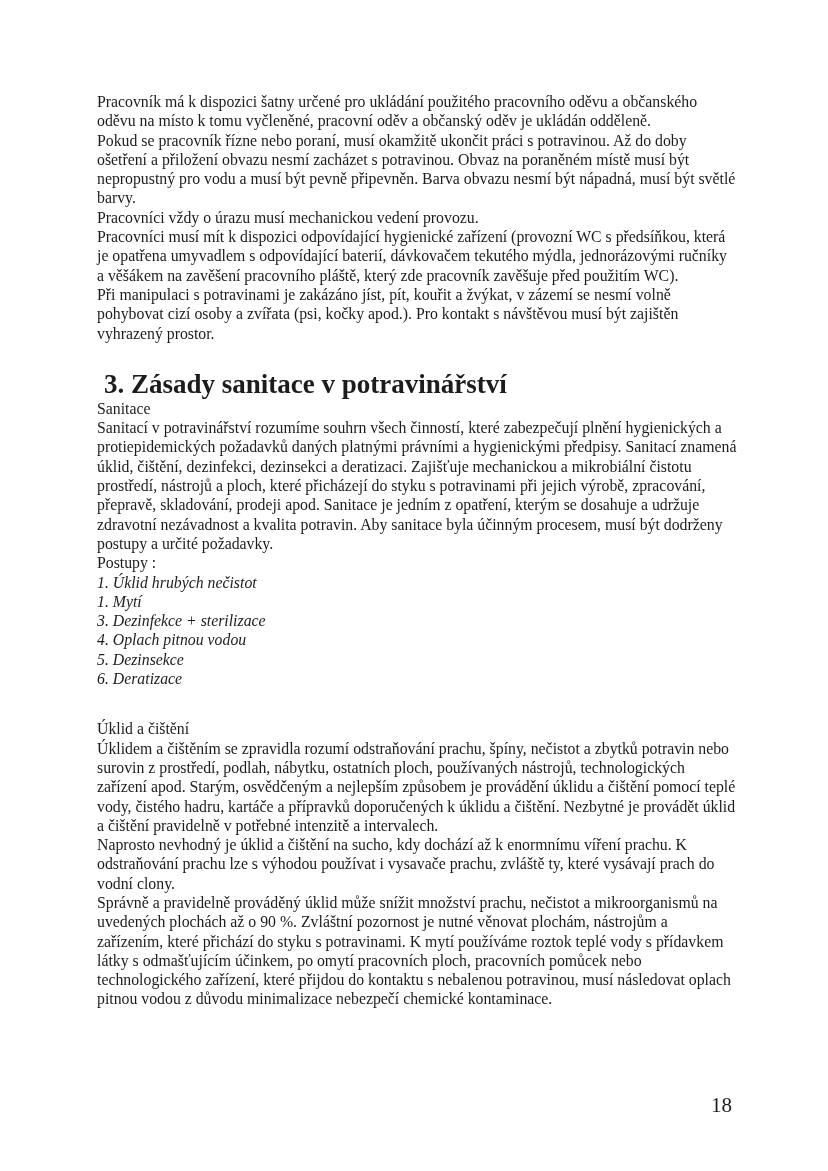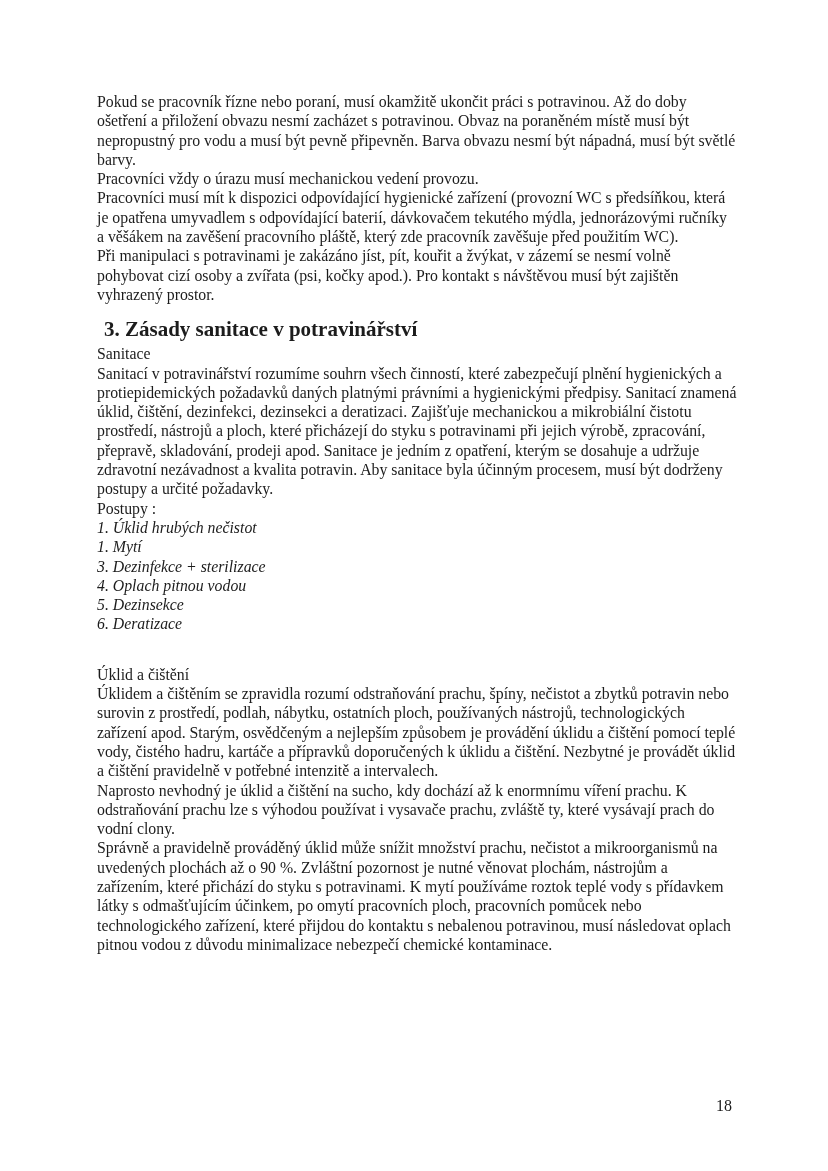--- a/index.html
+++ b/index.html
@@ -21,50 +21,51 @@
     top: 92px;
     width: 640px;
     font-size: 15.8px;
     line-height: 19.3px;
     text-align: left;
   }
   p.para {
     margin: 0;
   }
   .h-main {
-    font-size: 21px;
+    font-size: 27px;
     font-weight: bold;
     line-height: 25px;
-    margin: 13px 0 2px 7px;
+    margin: 29px 0 2px 7px;
   }
   .h-sub {
     font-weight: normal;
     margin: 0;
   }
   .h-sub.uklid {
     margin-top: 31px;
   }
   p.list-line {
     margin: 0;
     font-style: italic;
   }
   .page-number {
     position: absolute;
     top: 1096px;
     right: 96px;
-    font-size: 16px;
+    font-size: 21px;
     line-height: 19px;
     color: #1c1c1c;
   }
 </style>
 </head>
 <body>
 
 <div class="page-content">
 
+  <p class="para">Pracovník má k dispozici šatny určené pro ukládání použitého pracovního oděvu a občanského oděvu na místo k tomu vyčleněné, pracovní oděv a občanský oděv je ukládán odděleně.</p>
   <p class="para">Pokud se pracovník řízne nebo poraní, musí okamžitě ukončit práci s potravinou. Až do doby ošetření a přiložení obvazu nesmí zacházet s potravinou. Obvaz na poraněném místě musí být nepropustný pro vodu a musí být pevně připevněn. Barva obvazu nesmí být nápadná, musí být světlé barvy.</p>
   <p class="para">Pracovníci vždy o úrazu musí mechanickou vedení provozu.</p>
   <p class="para">Pracovníci musí mít k dispozici odpovídající hygienické zařízení (provozní WC s předsíňkou, která je opatřena umyvadlem s odpovídající baterií, dávkovačem tekutého mýdla, jednorázovými ručníky a věšákem na zavěšení pracovního pláště, který zde pracovník zavěšuje před použitím WC).</p>
   <p class="para">Při manipulaci s potravinami je zakázáno jíst, pít, kouřit a žvýkat, v zázemí se nesmí volně pohybovat cizí osoby a zvířata (psi, kočky apod.). Pro kontakt s návštěvou musí být zajištěn vyhrazený prostor.</p>
 
   <h1 class="h-main">3. Zásady sanitace v potravinářství</h1>
 
   <p class="h-sub">Sanitace</p>
   <p class="para">Sanitací v potravinářství rozumíme souhrn všech činností, které zabezpečují plnění hygienických a protiepidemických požadavků daných platnými právními a hygienickými předpisy. Sanitací znamená úklid, čištění, dezinfekci, dezinsekci a deratizaci. Zajišťuje mechanickou a mikrobiální čistotu prostředí, nástrojů a ploch, které přicházejí do styku s potravinami při jejich výrobě, zpracování, přepravě, skladování, prodeji apod. Sanitace je jedním z opatření, kterým se dosahuje a udržuje zdravotní nezávadnost a kvalita potravin. Aby sanitace byla účinným procesem, musí být dodrženy postupy a určité požadavky.</p>
 

